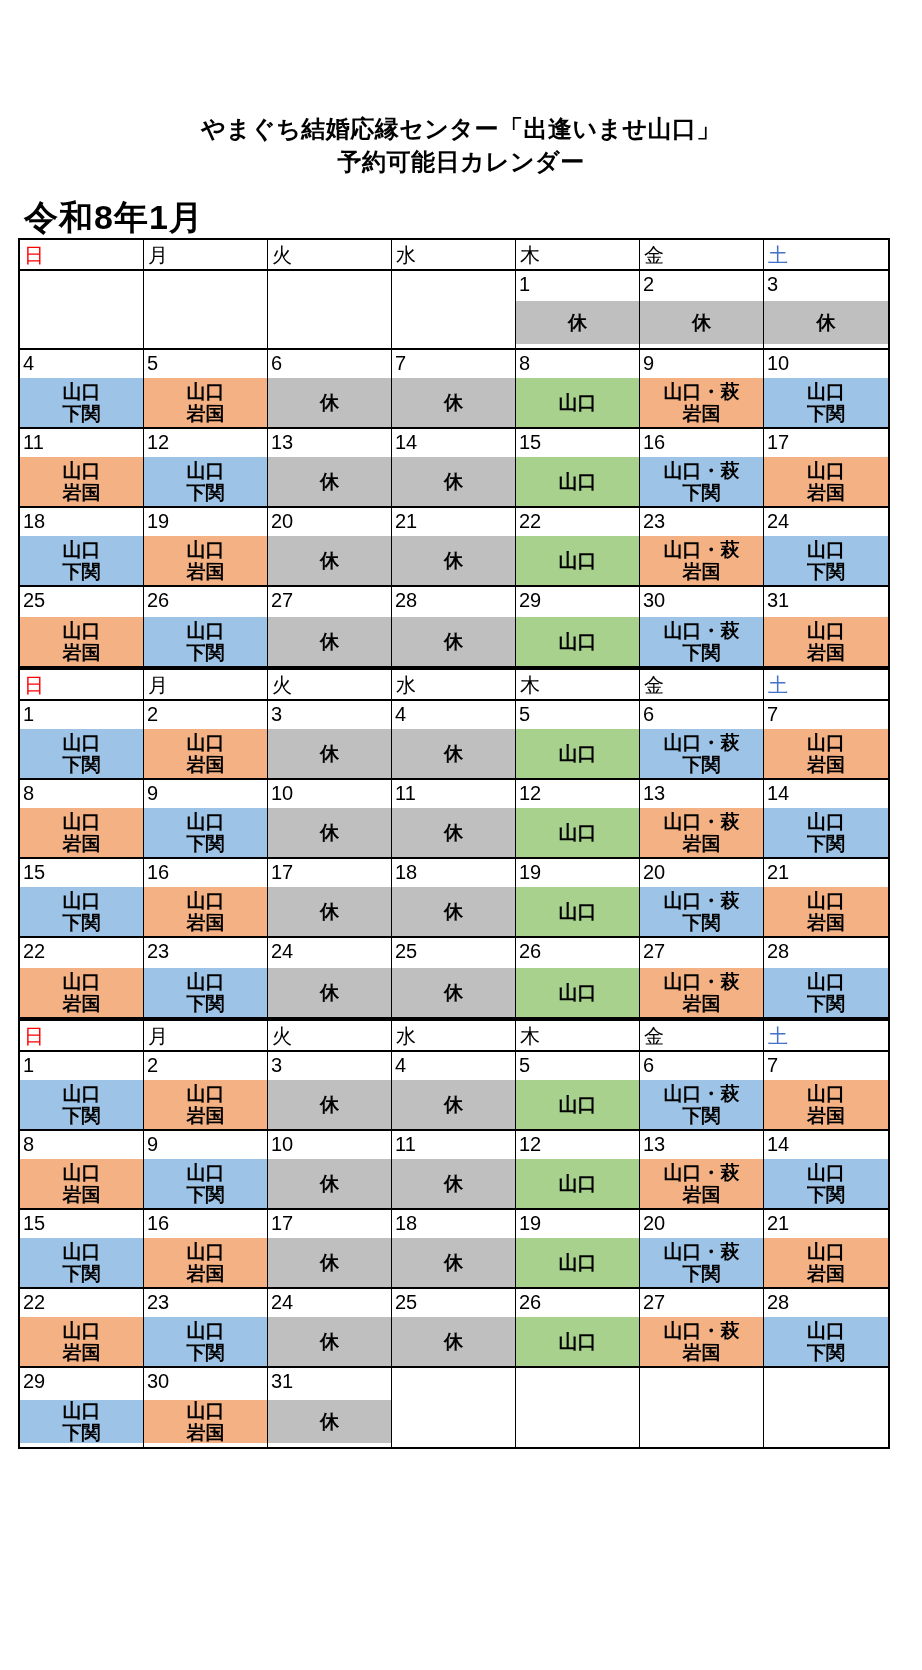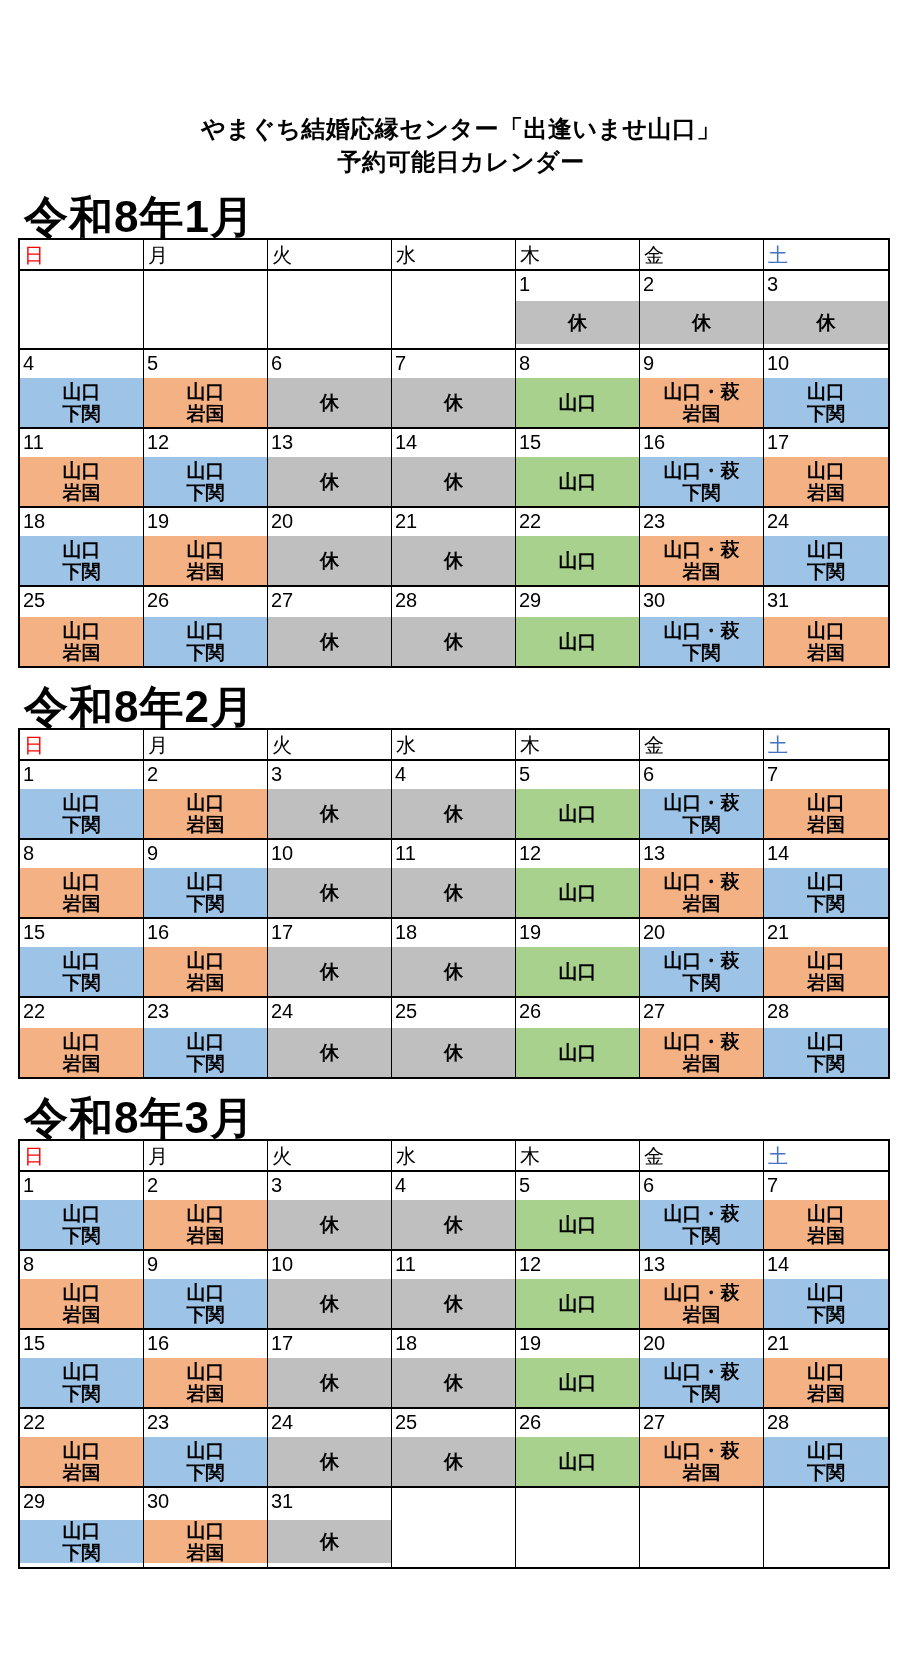--- a/index.html
+++ b/index.html
@@ -12,21 +12,21 @@
     margin:112px 0 4px 0;
     text-align:center;
     font-weight:900;
     font-size:24px;
     line-height:33px;
     letter-spacing:0.5px;
   }
   .month{margin:0 0 0 18px;width:872px;}
   .month-title{
     margin:20px 0 2px 6px;
-    font-size:44px;
+    font-size:34px;
     line-height:38px;
     font-weight:900;
     letter-spacing:1px;
   }
   .cal{
     width:872px;
     border:2px solid #000;
     box-sizing:border-box;
     display:grid;
     grid-template-columns:repeat(7,1fr);
@@ -231,21 +231,20 @@
 下関</div>
         </div>
         <div class="daycell lastcol lastrow">
           <div class="daynum">31</div>
           <div class="band" style="background-color: rgb(244, 177, 131);">山口
 岩国</div>
         </div>
       </div>
     </section>
     <section class="month">
-      <h2 class="month-title">令和8年2月</h2>
       <div class="cal">
         <div class="wd" style="color: rgb(255, 0, 0);">日</div>
         <div class="wd" style="color: rgb(0, 0, 0);">月</div>
         <div class="wd" style="color: rgb(0, 0, 0);">火</div>
         <div class="wd" style="color: rgb(0, 0, 0);">水</div>
         <div class="wd" style="color: rgb(0, 0, 0);">木</div>
         <div class="wd" style="color: rgb(0, 0, 0);">金</div>
         <div class="wd" style="color: rgb(68, 114, 196);">土</div>
         <div class="daycell">
           <div class="daynum">1</div>
@@ -371,21 +370,20 @@
 岩国</div>
         </div>
         <div class="daycell lastcol lastrow">
           <div class="daynum">28</div>
           <div class="band" style="background-color: rgb(157, 195, 230);">山口
 下関</div>
         </div>
       </div>
     </section>
     <section class="month">
-      <h2 class="month-title">令和8年3月</h2>
       <div class="cal">
         <div class="wd" style="color: rgb(255, 0, 0);">日</div>
         <div class="wd" style="color: rgb(0, 0, 0);">月</div>
         <div class="wd" style="color: rgb(0, 0, 0);">火</div>
         <div class="wd" style="color: rgb(0, 0, 0);">水</div>
         <div class="wd" style="color: rgb(0, 0, 0);">木</div>
         <div class="wd" style="color: rgb(0, 0, 0);">金</div>
         <div class="wd" style="color: rgb(68, 114, 196);">土</div>
         <div class="daycell">
           <div class="daynum">1</div>

